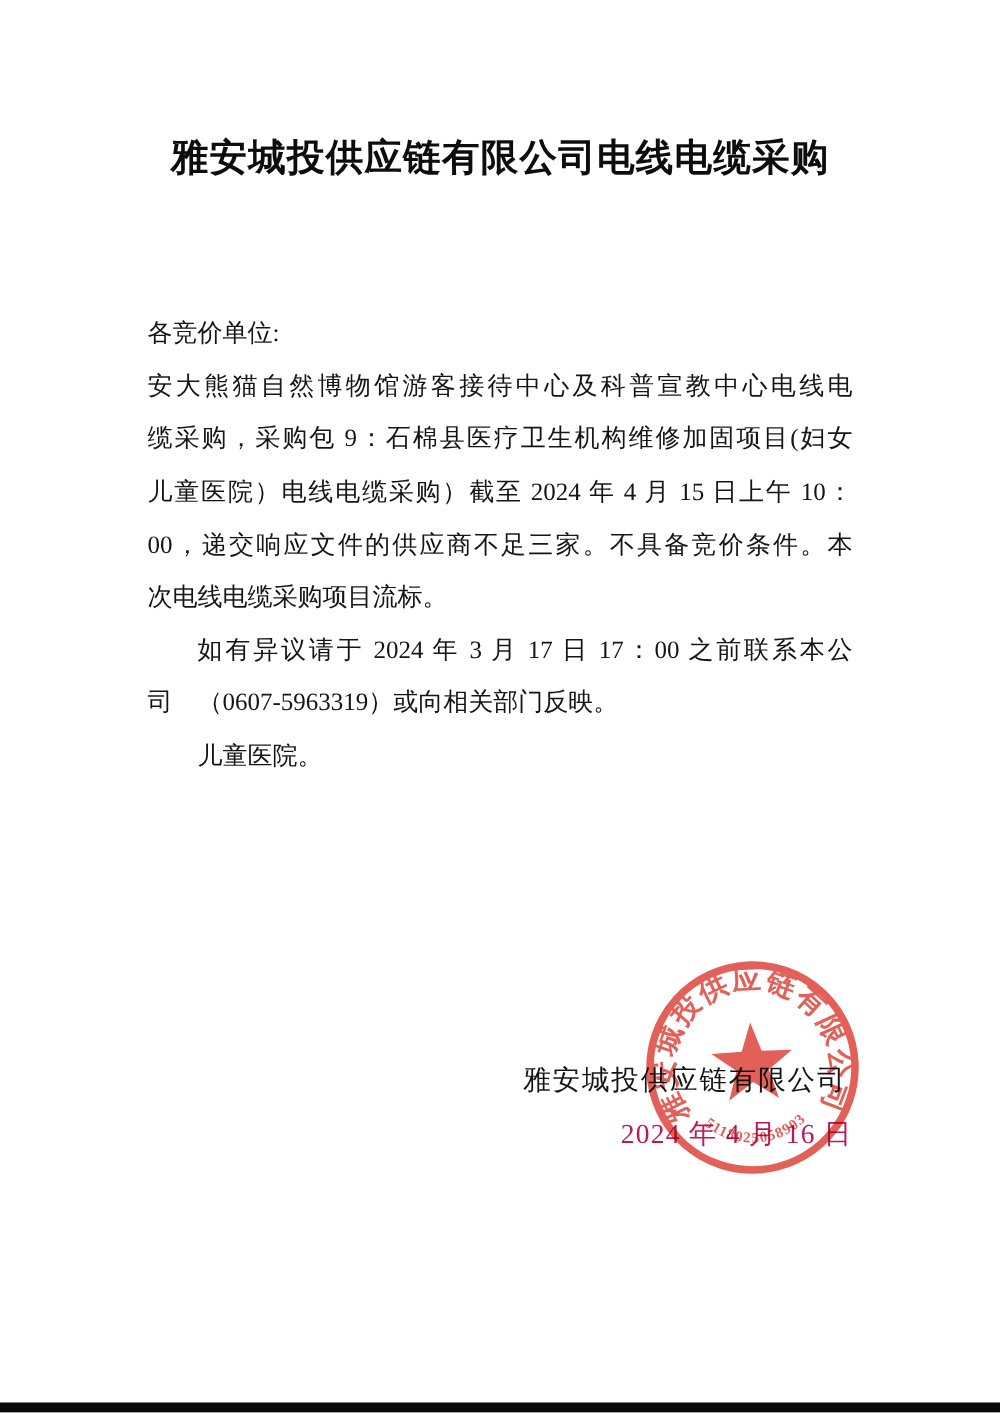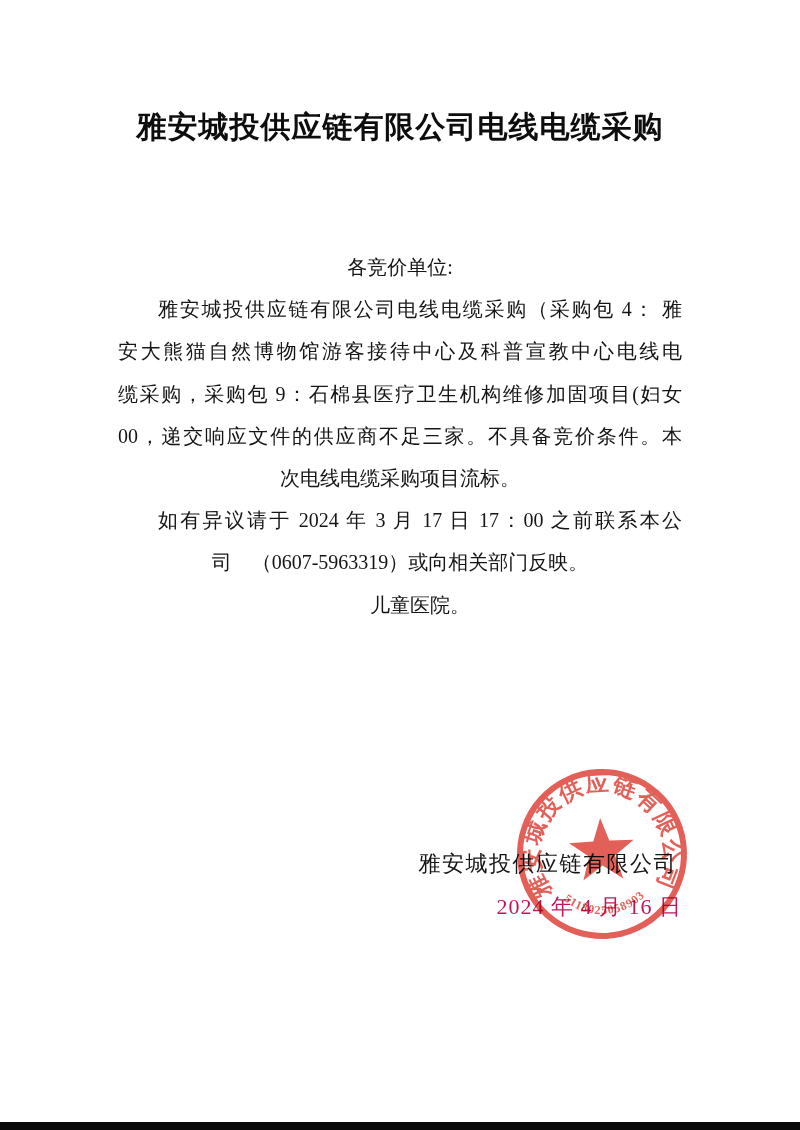--- a/index.html
+++ b/index.html
@@ -29,21 +29,21 @@
     font-size:20px;
     line-height:42.2px;
     color:#151515;
   }
   .line { width:100%; }
   .justify {
     text-align:justify;
     text-align-last:justify;
     text-justify:inter-character;
   }
-  .left { text-align:center; }
+  .left { text-align:left; }
   .indent { padding-left:40px; box-sizing:border-box; }
   .sig-company {
     position:absolute;
     top:849px; right:123px;
     font-size:22px;
     letter-spacing:1.5px;
     color:#151515;
     white-space:pre;
   }
   .sig-date {
@@ -77,23 +77,23 @@
 <body>
 
 <div class="page">
 
   <h1 class="title">
     <div>雅安城投供应链有限公司电线电缆采购</div>
   </h1>
 
   <div class="body-block">
       <div class="line left">各竞价单位:</div>
-      <div class="line justify indent">雅安城投供应链有限公司电线电缆采购（采购包 4： 雅</div>
       <div class="line justify">安大熊猫自然博物馆游客接待中心及科普宣教中心电线电</div>
       <div class="line justify">缆采购，采购包 9：石棉县医疗卫生机构维修加固项目(妇女</div>
+      <div class="line justify">儿童医院）电线电缆采购）截至 2024 年 4 月 15 日上午 10：</div>
       <div class="line justify">00，递交响应文件的供应商不足三家。不具备竞价条件。本</div>
       <div class="line left">次电线电缆采购项目流标。</div>
       <div class="line justify indent">如有异议请于 2024 年 3 月 17 日 17：00 之前联系本公</div>
       <div class="line left">司　（0607-5963319）或向相关部门反映。</div>
       <div class="line left indent">儿童医院。</div>
     </div>
 
   <div class="sig-company">雅安城投供应链有限公司</div>
 
   <div class="sig-date">2024 年 4 月 16 日</div>

